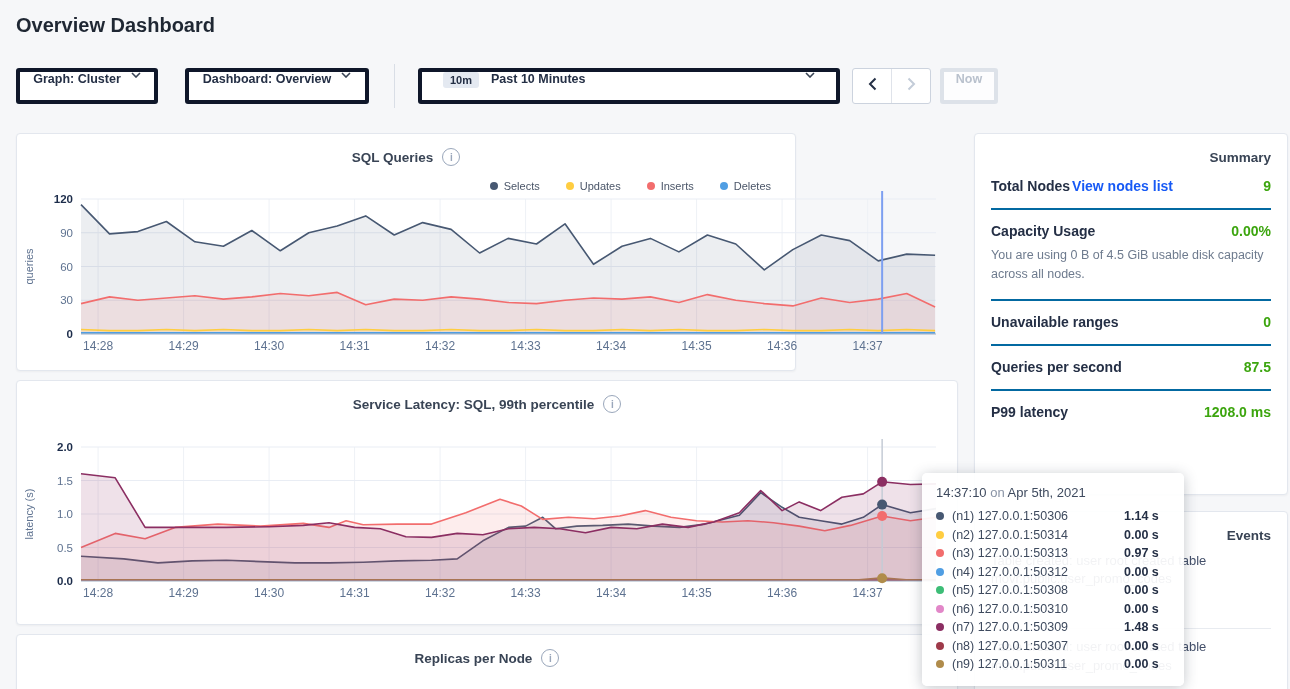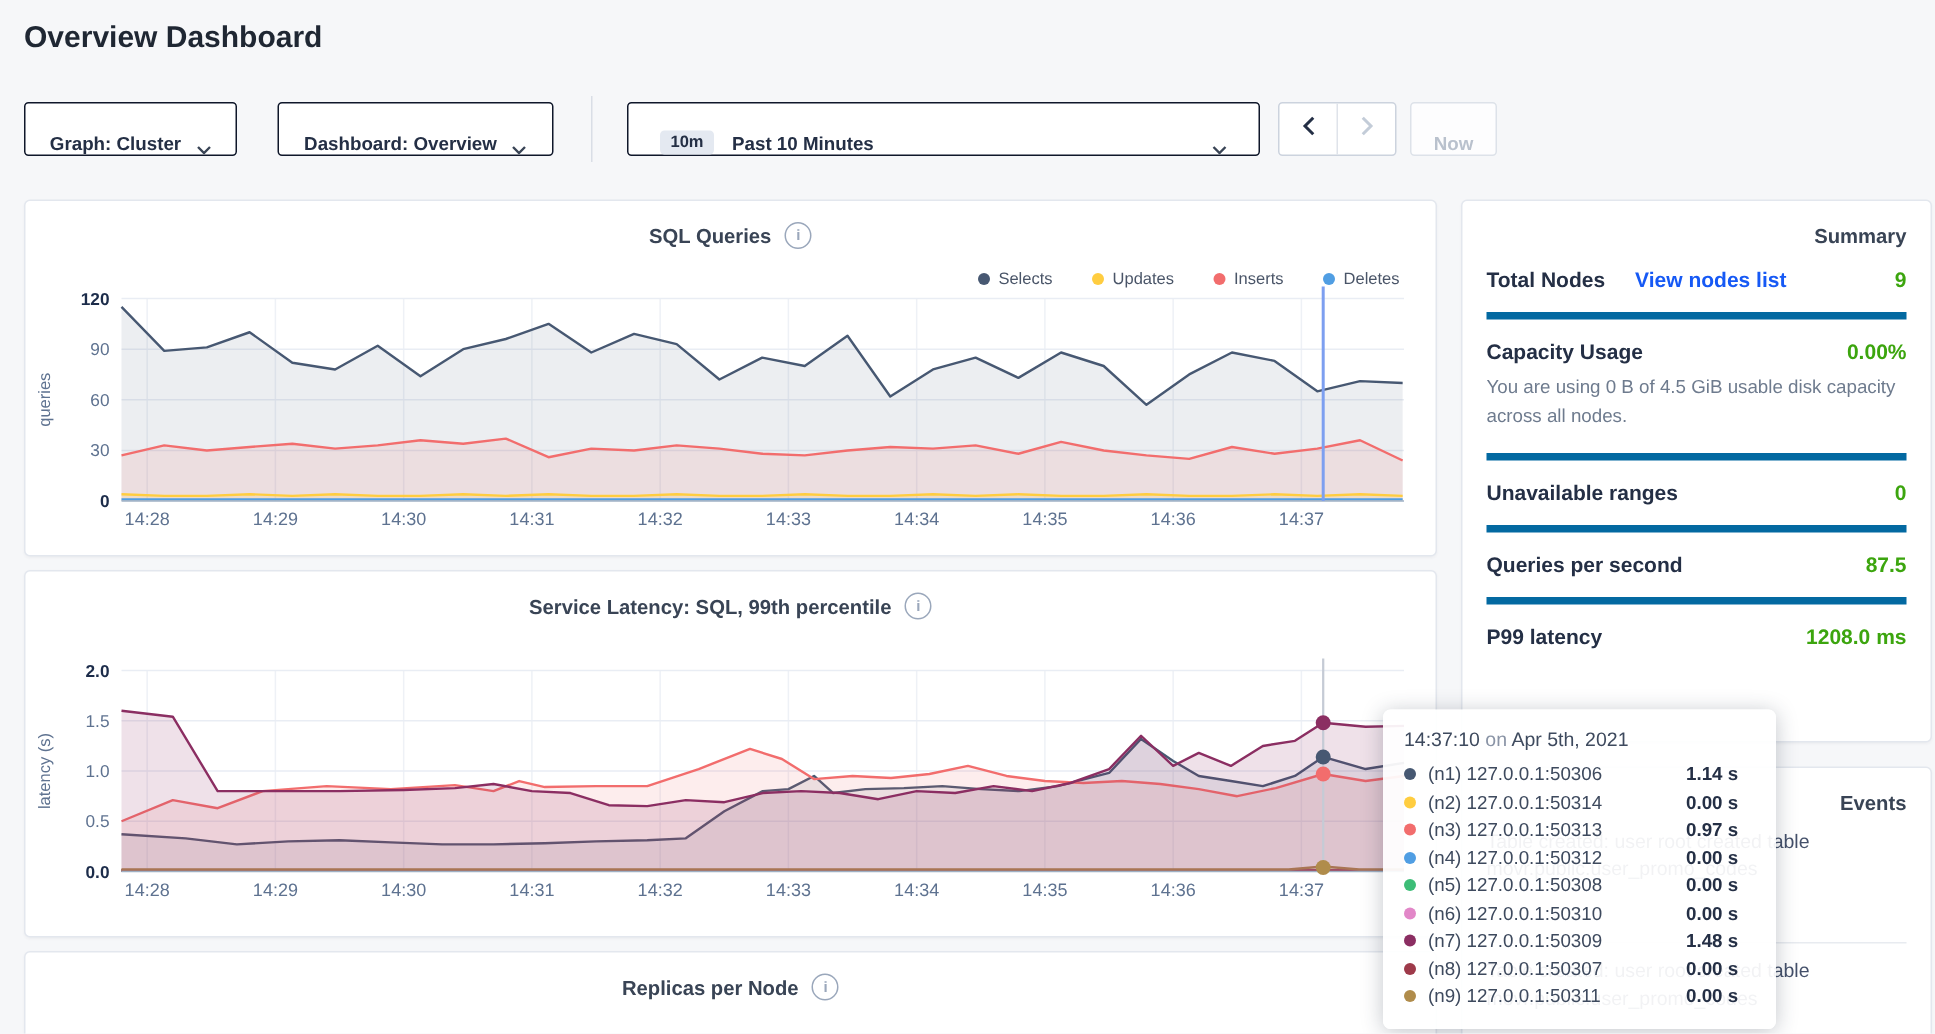--- a/index.html
+++ b/index.html
@@ -1,58 +1,58 @@
 <!DOCTYPE html>
 <html><head>
 <meta charset="utf-8">
 <style>
   html,body{margin:0;padding:0;overflow:hidden}
   body{width:1290px;height:689px;position:relative;background:#f6f7f9;
        font-family:"Liberation Sans",sans-serif;color:#242f45;-webkit-font-smoothing:antialiased}
   .page-title{position:absolute;left:16px;top:14px;font-size:20px;font-weight:600;color:#1f2733}
   
-  .ctl{position:absolute;top:68px;height:36px;box-sizing:border-box;display:flex;align-items:flex-end;
-       background:#fff;border:1px solid #0f172a;border-radius:3px;font-size:12.5px;font-weight:700;color:#242f45;cursor:pointer}
+  .ctl{position:absolute;top:68px;height:36px;box-sizing:border-box;display:flex;align-items:flex-start;
+       background:#fff;border:4px solid #0f172a;border-radius:3px;font-size:12.5px;font-weight:700;color:#242f45;cursor:pointer}
   .ctl .lbl{white-space:nowrap}
   .chev{margin-left:10px;display:inline-flex}
   #graph-dd{left:16px;width:142px;justify-content:center}
   #dash-dd{left:185px;width:184px;justify-content:center}
   .vdivider{position:absolute;left:394px;top:64px;height:44px;width:1px;background:#d9dee6}
   #time-picker{left:418px;width:422px;padding:0 21px}
   #time-picker .badge{background:#e4e9f1;border-radius:3px;padding:2px 7px;font-size:11px;margin-right:12px}
   #time-picker .chev{margin-left:auto}
   .navgrp{position:absolute;left:852px;top:68px;height:36px;display:flex;background:#fff;border:1px solid #ccd3de;border-radius:3px;box-sizing:border-box}
   .navbtn{width:38px;display:flex;align-items:center;justify-content:center;cursor:pointer}
   .navbtn+.navbtn{border-left:1px solid #dfe3ea}
   #now-btn{left:940px;width:58px;justify-content:center;color:#b9c1cd;border-color:#dde2e9;background:#fdfdfe;cursor:default}
   
   .card{position:absolute;background:#fff;border:1px solid #e3e7ee;border-radius:4px;box-sizing:border-box;
         box-shadow:0 1px 2px rgba(50,60,80,.05)}
   .chart-title{display:flex;align-items:center;justify-content:center;padding-top:14px;
                font-size:13.5px;font-weight:700;color:#394455}
   .info{width:16px;height:16px;border:1px solid #9aa7bb;border-radius:50%;color:#9aa7bb;font-size:10px;
         display:inline-flex;align-items:center;justify-content:center;margin-left:9px;font-style:normal;cursor:pointer}
-  #sql-card{left:16px;top:133px;width:942px;height:238px}
+  #sql-card{left:16px;top:133px;width:780px;height:238px}
   #lat-card{left:16px;top:380px;width:942px;height:245px}
   #rep-card{left:16px;top:634px;width:942px;height:160px}
   .legend{position:absolute;top:46px;right:24px;display:flex;gap:26px;font-size:11px;color:#4a5568}
   .legend .li{display:flex;align-items:center;gap:6px;cursor:pointer}
   .legend .dot{width:8px;height:8px;border-radius:50%}
   .chart-svg{position:absolute;left:0}
   #sql-svg{top:50px}
   #lat-svg{top:44px}
   svg text{font-family:"Liberation Sans",sans-serif}
   
   #summary-card{left:974px;top:133px;width:314px;height:362px;padding:0 16px}
   .panel-title{text-align:right;padding-top:16px;font-size:13.5px;font-weight:700;color:#394455}
   .sum-row{padding:13px 0 14px}
-  .sum-row+.sum-row{border-top:5px solid #0369a1}
+  .sum-row+.sum-row{border-top:2px solid #0369a1}
   .sum-head{display:flex;align-items:center}
   .sum-label{font-size:14px;font-weight:700;color:#242f45}
-  .sum-link{margin-left:20px;font-size:14px;font-weight:700;color:#1659f5;text-decoration:none;cursor:pointer}
+  .sum-link{margin-left:2px;font-size:14px;font-weight:700;color:#1659f5;text-decoration:none;cursor:pointer}
   .sum-value{margin-left:auto;font-size:14px;font-weight:700;color:#3ca50e}
   .sum-desc{margin-top:7px;font-size:12.5px;color:#6e7b8e;line-height:1.55}
   
   #events-card{left:974px;top:511px;width:314px;height:240px;padding:0 16px}
   .event-item{padding:9px 0 40px;border-bottom:1px solid #e8ebf0;font-size:13px;color:#44506a;line-height:1.4}
   
   #tooltip{position:absolute;left:922px;top:473px;width:234px;background:rgba(255,255,255,.93);
            border-radius:5px;box-shadow:0 2px 14px rgba(40,50,70,.28);padding:12px 14px;z-index:10}
   .tt-head{font-size:13px;color:#3e4a5e;margin-bottom:7px}
   .tt-head .on{color:#8a94a6}

